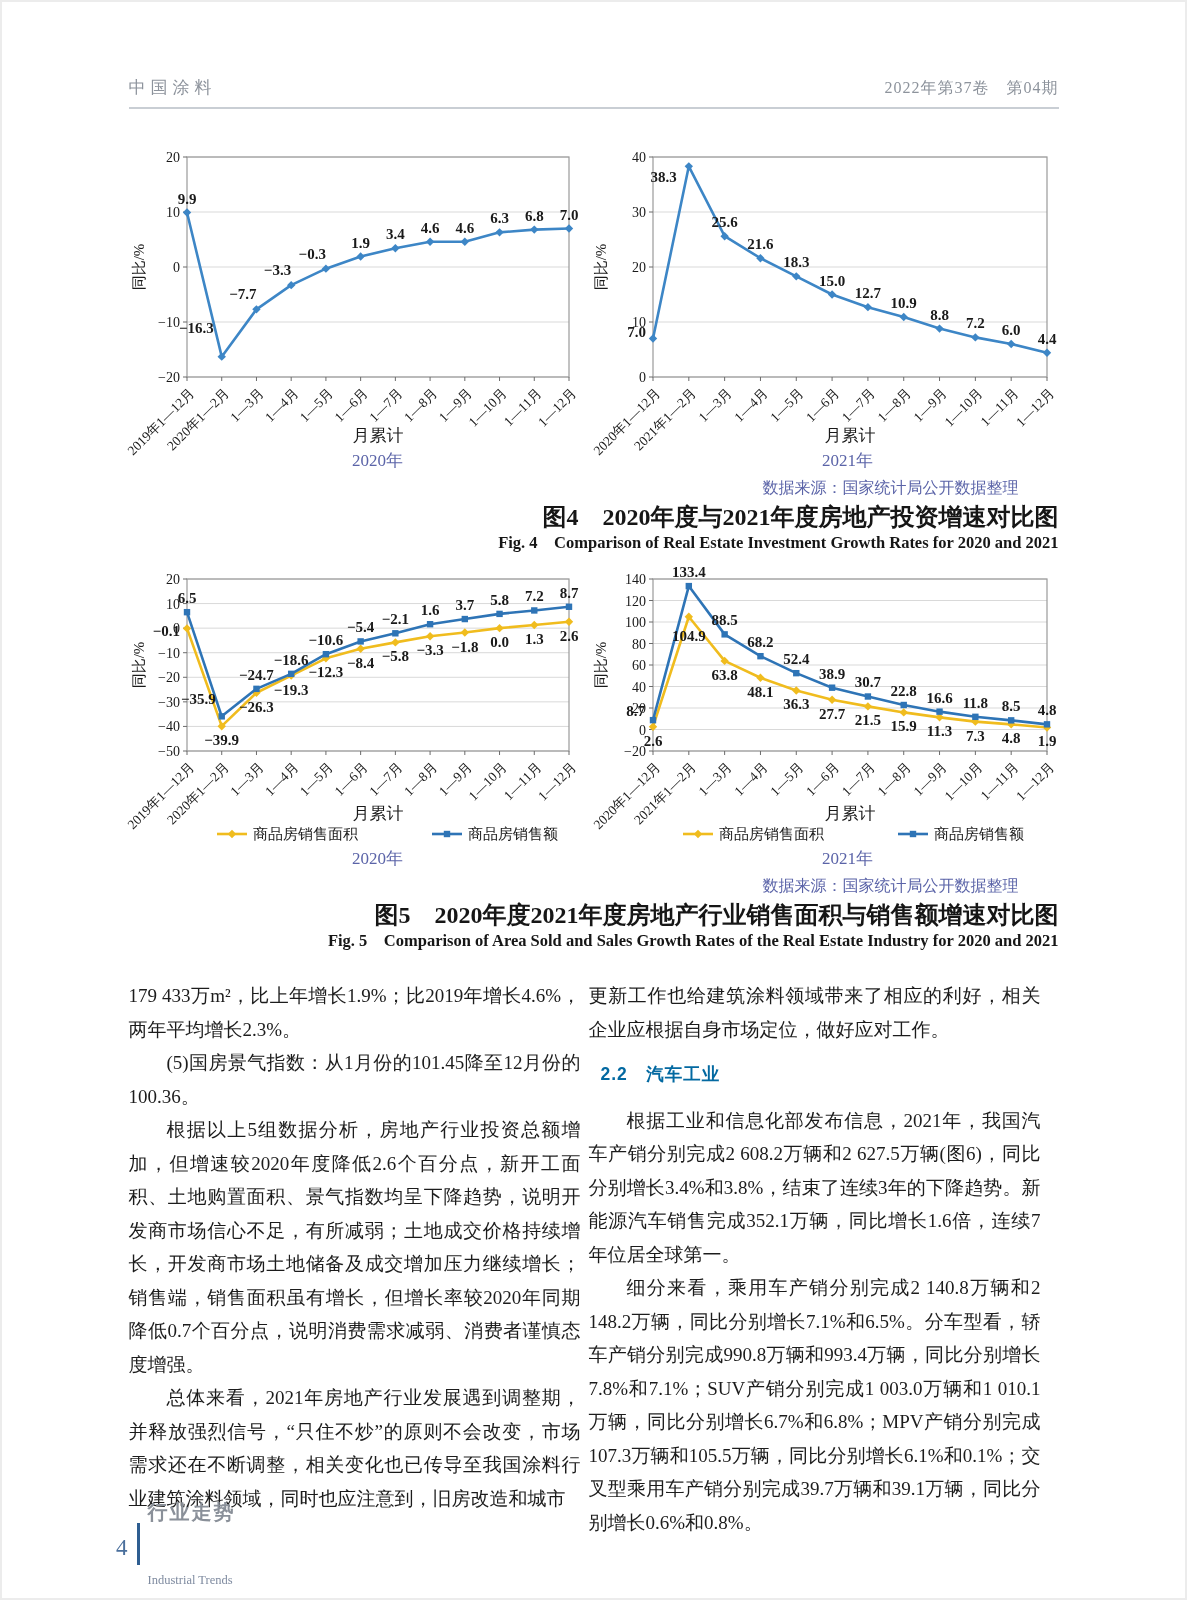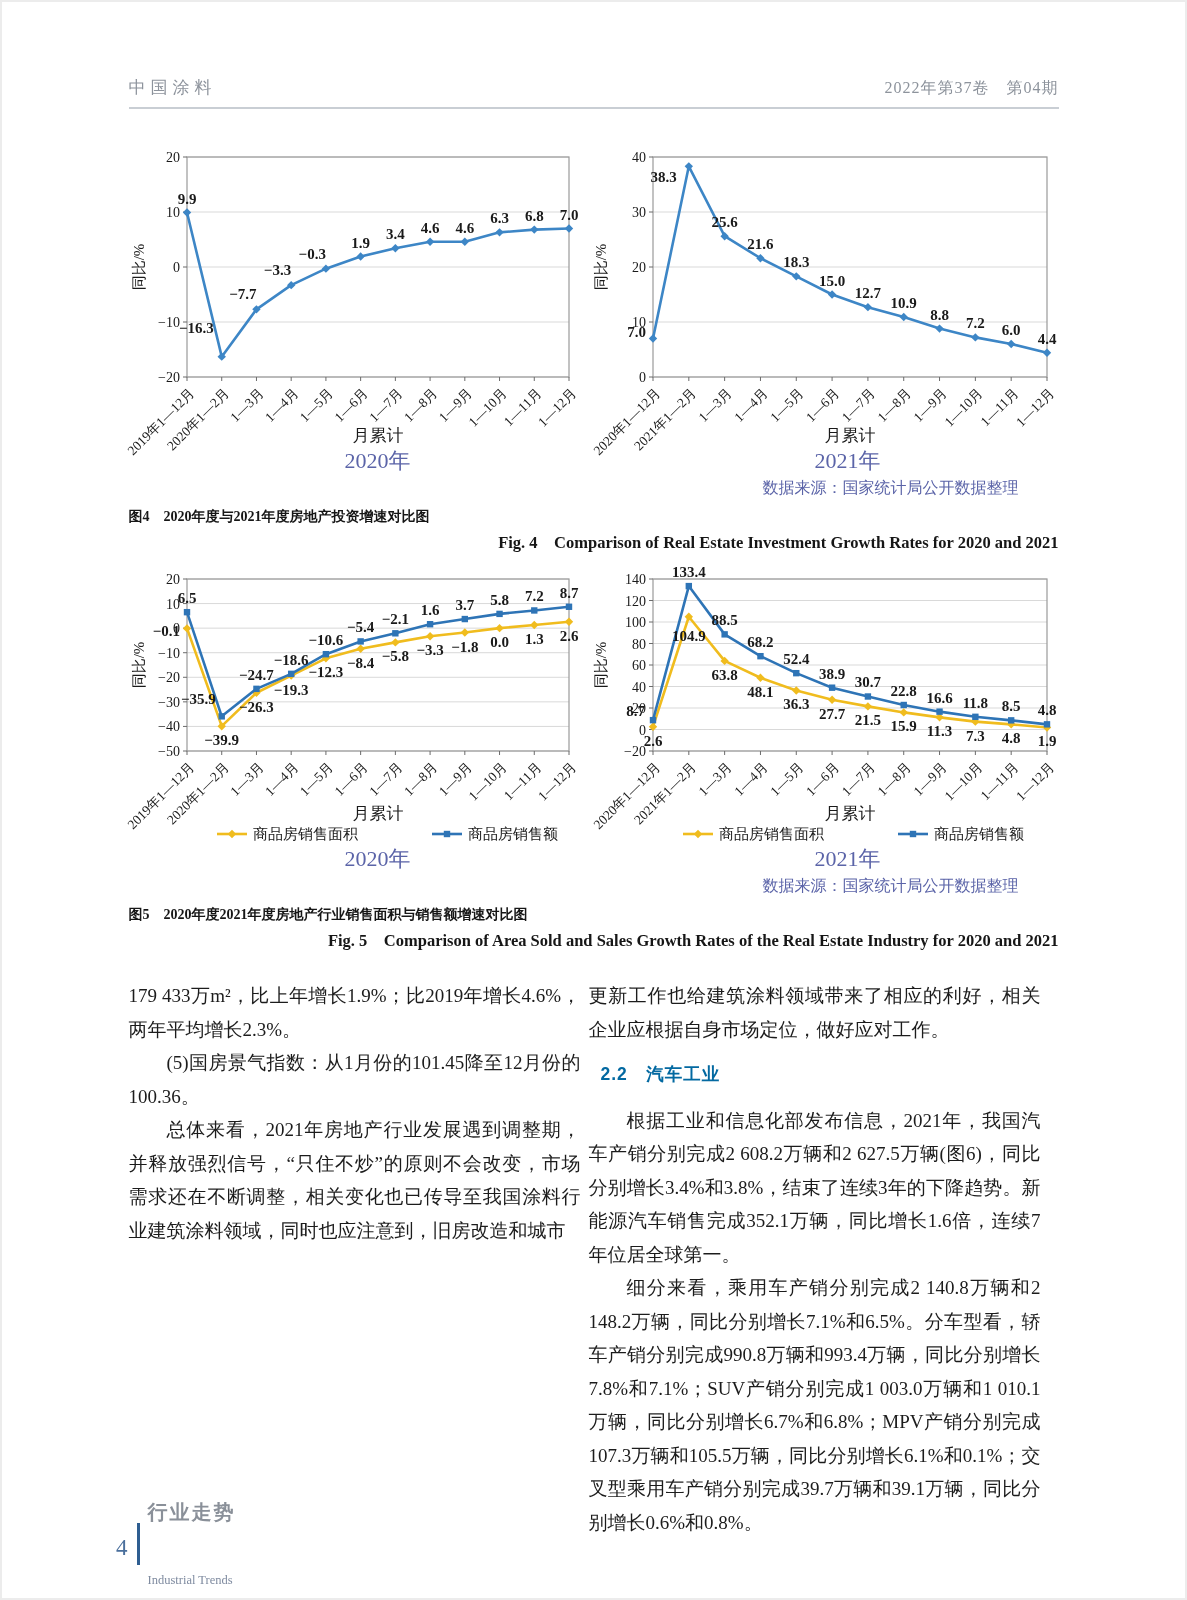--- a/index.html
+++ b/index.html
@@ -10,23 +10,23 @@
        align-items:flex-end;border-bottom:2px solid #c9ced4;padding-bottom:8px;gap:12px;}
   .hdr .jn{font-size:17px;color:#8d939c;letter-spacing:5px;}
   .hdr .iss{font-size:16px;color:#8d939c;letter-spacing:1px;}
   
   .figsec{width:930px;margin:0 auto;}
   .fig4{margin-top:40px;}
   .fig5{margin-top:16px;}
   .chrow{display:flex;gap:10px;}
   .chblock{display:flex;flex-direction:column;}
   svg.chart{overflow:visible;display:block;}
-  .yearlab{text-align:center;font-size:22px;color:#5b64a8;line-height:24px;transform:translateX(23px);}
+  .yearlab{text-align:center;font-size:17px;color:#5b64a8;line-height:24px;transform:translateX(23px);}
   .srcnote{text-align:right;padding-right:40px;font-size:16px;color:#5b64a8;line-height:22px;margin-top:4px;}
-  .capzh{text-align:left;font-weight:bold;font-size:14px;color:#161616;line-height:24px;margin-top:6px;}
+  .capzh{text-align:right;font-weight:bold;font-size:24px;color:#161616;line-height:24px;margin-top:6px;}
   .capen{text-align:right;font-weight:bold;font-size:16.5px;color:#161616;line-height:24px;margin-top:2px;}
   
   svg.chart text{fill:#1a1a1a;}
   .ct{font:14px "Liberation Serif",serif;}
   .cx{font:13.5px "Liberation Serif",serif;}
   .cd{font:bold 15px "Liberation Serif",serif;}
   .cyt{font:15px "Liberation Serif",serif;}
   .cxt{font:17px "Liberation Serif",serif;}
   .cl{font:15px "Liberation Serif",serif;}
   
@@ -439,20 +439,21 @@
     </div>
     <div class="srcnote">数据来源：国家统计局公开数据整理</div>
     <div class="capzh">图5　2020年度2021年度房地产行业销售面积与销售额增速对比图</div>
     <div class="capen">Fig. 5　Comparison of Area Sold and Sales Growth Rates of the Real Estate Industry for 2020 and 2021</div>
   </section>
 
   <main class="bodycols">
     <div class="col" id="col-left">
         <p class="flush">179 433万m²，比上年增长1.9%；比2019年增长4.6%，两年平均增长2.3%。</p>
         <p class="indent">(5)国房景气指数：从1月份的101.45降至12月份的100.36。</p>
+        <p class="indent">根据以上5组数据分析，房地产行业投资总额增加，但增速较2020年度降低2.6个百分点，新开工面积、土地购置面积、景气指数均呈下降趋势，说明开发商市场信心不足，有所减弱；土地成交价格持续增长，开发商市场土地储备及成交增加压力继续增长；销售端，销售面积虽有增长，但增长率较2020年同期降低0.7个百分点，说明消费需求减弱、消费者谨慎态度增强。</p>
         <p class="indent">总体来看，2021年房地产行业发展遇到调整期，并释放强烈信号，“只住不炒”的原则不会改变，市场需求还在不断调整，相关变化也已传导至我国涂料行业建筑涂料领域，同时也应注意到，旧房改造和城市</p>
       </div>
     <div class="col" id="col-right">
         <p class="flush">更新工作也给建筑涂料领域带来了相应的利好，相关企业应根据自身市场定位，做好应对工作。</p>
         <h3 class="heading">2.2　汽车工业</h3>
         <p class="indent">根据工业和信息化部发布信息，2021年，我国汽车产销分别完成2 608.2万辆和2 627.5万辆(图6)，同比分别增长3.4%和3.8%，结束了连续3年的下降趋势。新能源汽车销售完成352.1万辆，同比增长1.6倍，连续7年位居全球第一。</p>
         <p class="indent">细分来看，乘用车产销分别完成2 140.8万辆和2 148.2万辆，同比分别增长7.1%和6.5%。分车型看，轿车产销分别完成990.8万辆和993.4万辆，同比分别增长7.8%和7.1%；SUV产销分别完成1 003.0万辆和1 010.1万辆，同比分别增长6.7%和6.8%；MPV产销分别完成107.3万辆和105.5万辆，同比分别增长6.1%和0.1%；交叉型乘用车产销分别完成39.7万辆和39.1万辆，同比分别增长0.6%和0.8%。</p>
       </div>
   </main>
 

